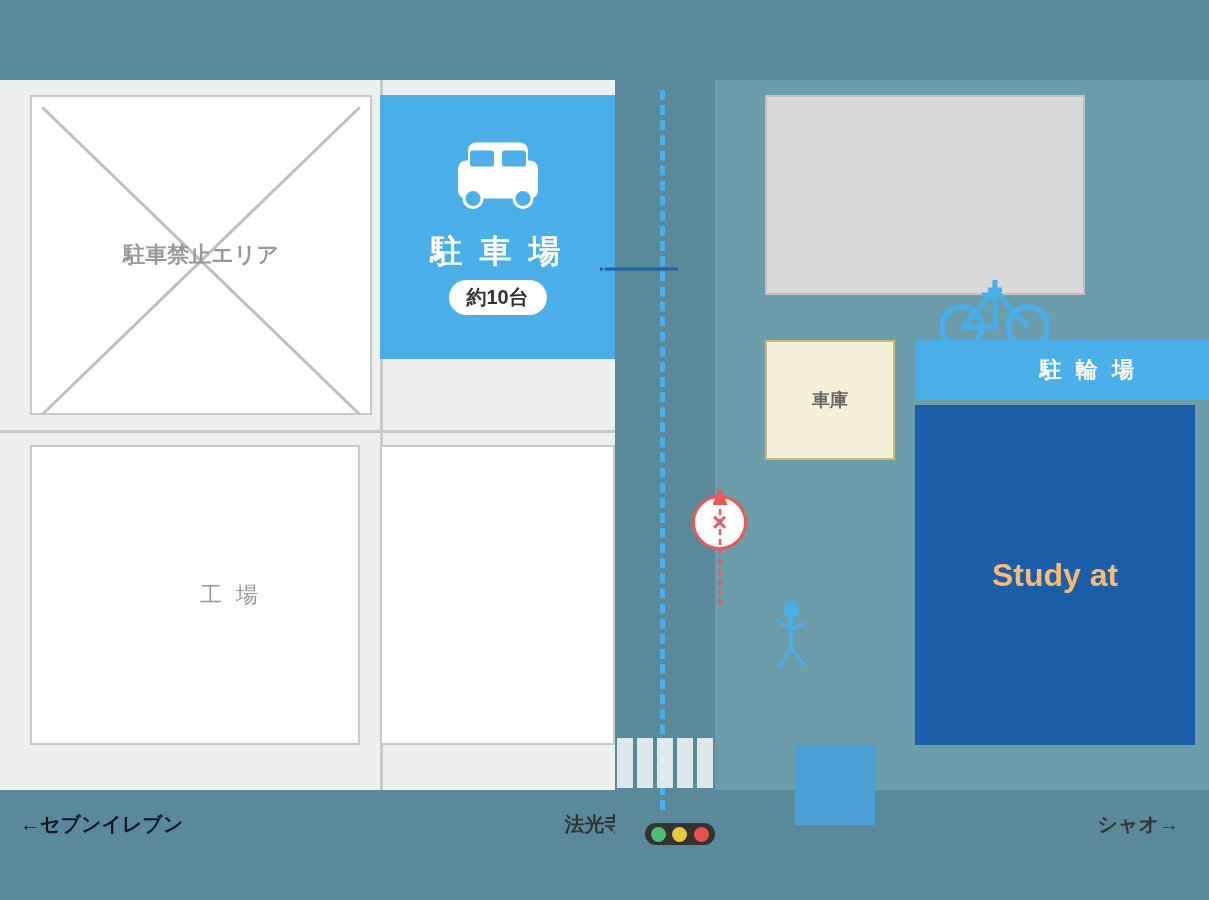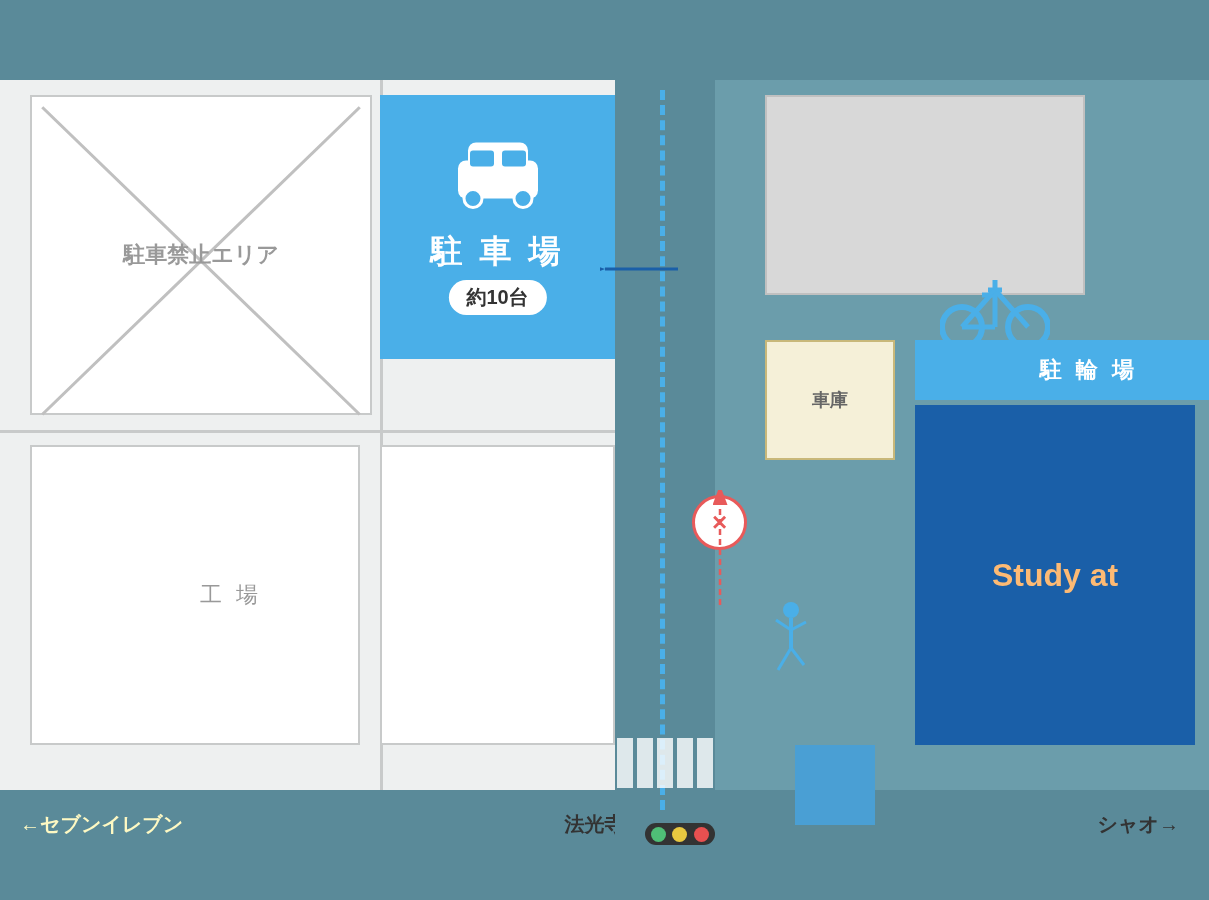--- a/index.html
+++ b/index.html
@@ -382,21 +382,21 @@
       color: #333;
       font-weight: bold;
       text-align: right;
     }
 
     .street-label-left {
       position: absolute;
       bottom: 62px;
       left: 20px;
       font-size: 20px;
-      color: #fef9c3;
+      color: #0f172a;
       font-weight: bold;
     }
   </style>
 </head>
 <body>
 
 <div class="map-container">
 
   <div class="road-top"></div>
 

